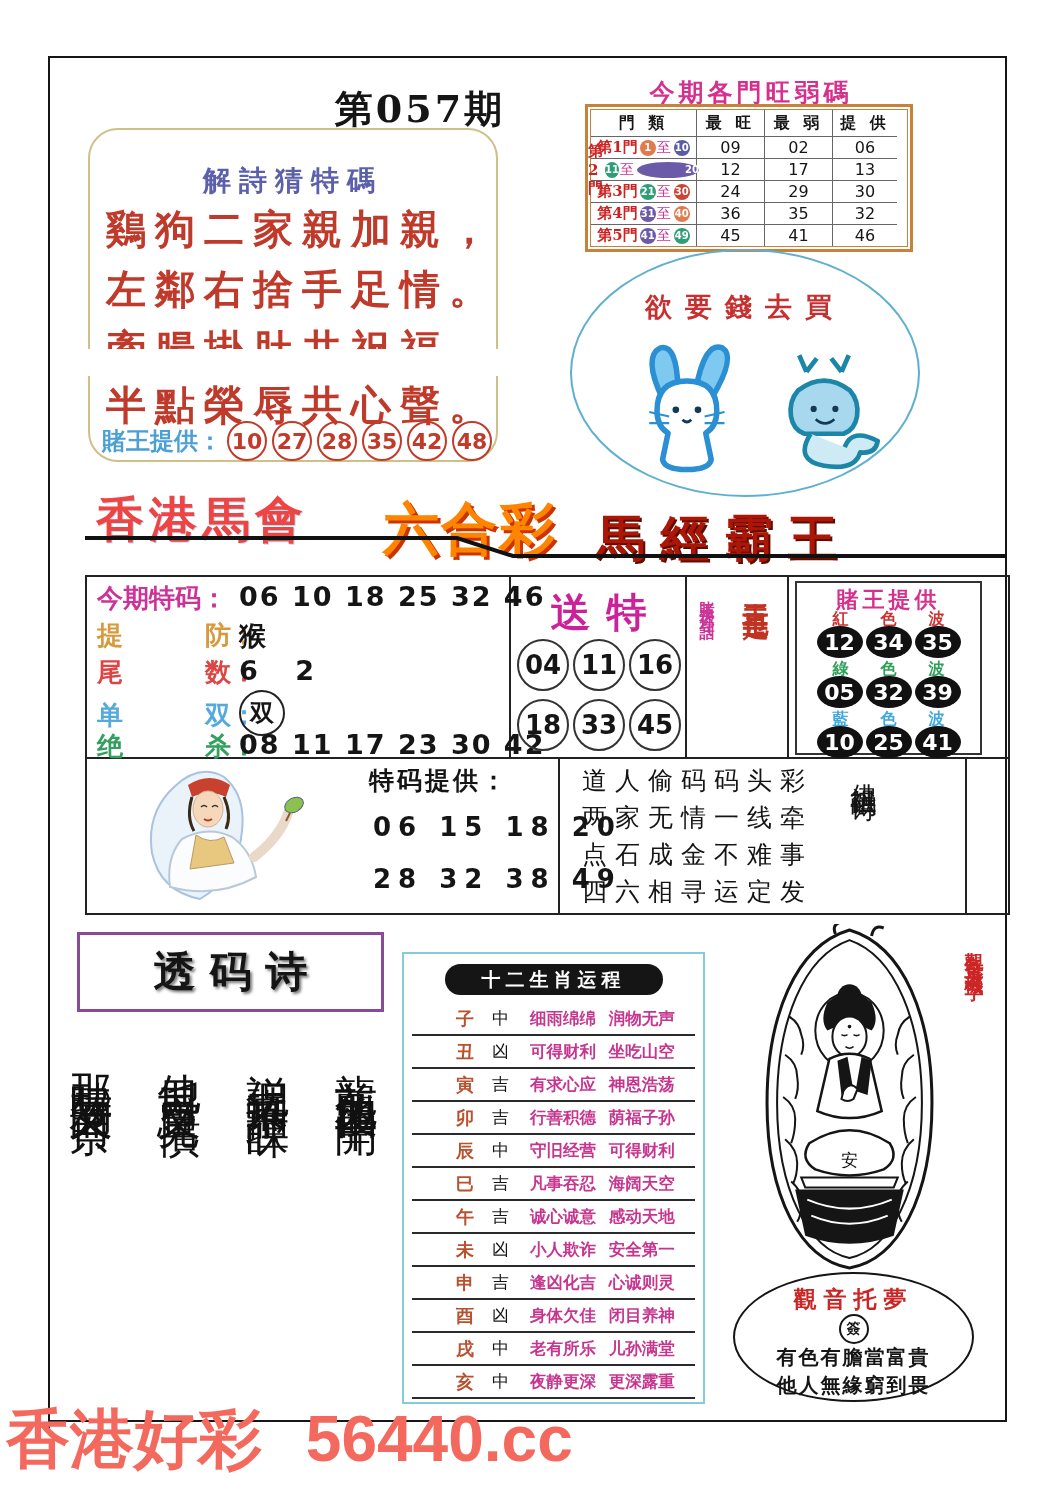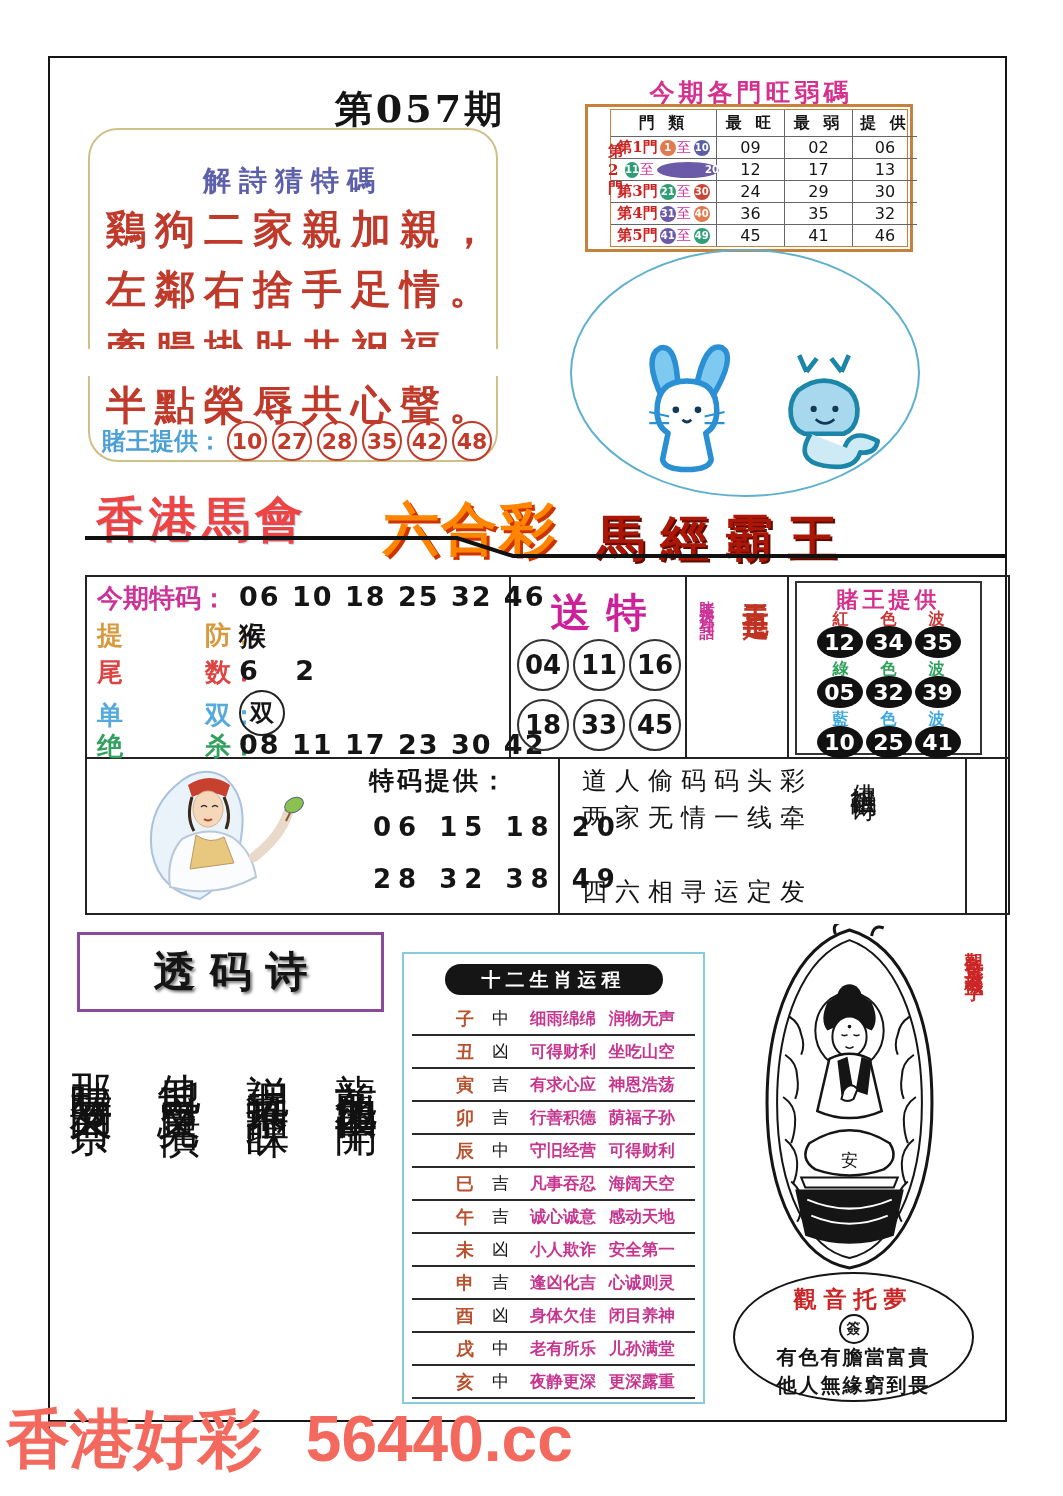--- a/index.html
+++ b/index.html
@@ -15,21 +15,21 @@
   .poem-title{left:0;top:32px;width:100%;text-align:center;font-size:28px;font-weight:bold;color:#5c5fa9;letter-spacing:8px;}
   .poem-line{left:16px;width:380px;font-size:40px;font-weight:bold;color:#bf3a2a;letter-spacing:9px;white-space:nowrap;}
   .poem-foot{left:12px;top:291px;width:392px;display:flex;align-items:center;}
   .poem-provider{color:#4a9fd4;font-size:24px;font-weight:bold;}
   .pcirc{display:inline-flex;align-items:center;justify-content:center;width:36px;height:36px;border:2px solid #c23a2a;
          border-radius:50%;color:#c23a2a;font-size:22px;font-weight:bold;margin-left:5px;font-family:"DejaVu Sans",sans-serif;}
   .whiteband{left:54px;top:349px;width:512px;height:27px;background:#fff;z-index:4;}
   
   .st-title{left:595px;top:76px;width:312px;text-align:center;font-size:25px;font-weight:bold;color:#d6308f;letter-spacing:4px;}
   .st-wrap{left:585px;top:104px;width:318px;border:3px solid #c8813a;padding:2px;background:#fff;}
-  .st-inner{border:1px solid #c8813a;margin-left:20px;}
+  .st-inner{border:1px solid #c8813a;}
   .st-row{display:grid;grid-template-columns:106px 68px 68px 64px;}
   .st-c{border-right:1px solid #666;border-bottom:1px solid #666;display:flex;align-items:center;justify-content:center;
         font-size:16px;height:21px;font-family:"DejaVu Sans",sans-serif;}
   .st-row > .st-c:last-child{border-right:none;}
   .st-inner > .st-row:last-child > .st-c{border-bottom:none;}
   .st-h{height:26px;font-size:16px;letter-spacing:4px;font-weight:bold;font-family:"DejaVu Serif",serif;}
   .gate-label{color:#cc2222;font-size:15px;font-weight:bold;font-family:"DejaVu Serif",serif;}
   .zhi{color:#cc3399;font-size:14px;margin:0 1px;font-family:"DejaVu Serif",serif;}
   .chip{display:inline-flex;align-items:center;justify-content:center;width:16px;height:16px;border-radius:50%;
         color:#fff;font-size:10px;font-weight:bold;margin-left:2px;font-family:"DejaVu Sans",sans-serif;}
@@ -186,20 +186,21 @@
             <span class="chip" style="background-color: rgb(47, 158, 119);">49</span>
           </div>
         <div class="st-c">45</div>
         <div class="st-c">41</div>
         <div class="st-c">46</div>
       </div>
     </div>
   </div>
 
   <div class="abs bigoval">
+    <div class="abs oval-caption">欲要錢去買</div>
     <div class="abs" style="left:55px;top:88px;">
       <svg width="122" height="135" viewBox="0 0 110 122">
         <g stroke="#2b8fd4" stroke-width="5" stroke-linejoin="round" fill="#fff">
           <path d="M32 54 Q14 16 30 8 Q45 4 46 46" fill="#7ec9f0"></path>
           <path d="M62 46 Q70 2 86 8 Q99 16 76 54" fill="#7ec9f0"></path>
           <path d="M54 38 q27 0 27 27 q0 14 -10 20 l5 24 q-2 9 -22 9 q-20 0 -22 -9 l5 -24 q-10 -6 -10 -20 q0 -27 27 -27 Z"></path>
         </g>
         <g fill="#123a57">
             <circle cx="44" cy="64" r="3"></circle>
             <circle cx="64" cy="64" r="3"></circle>
@@ -320,20 +321,21 @@
         <ellipse cx="190" cy="44" rx="10" ry="7" fill="#8cc051" stroke="#556677" transform="rotate(-30 190 44)"></ellipse>
         <path d="M186 52 l-4 8" stroke="#8a5a2a" stroke-width="2"></path>
       </svg>
     </div>
     <div class="offer-label">特码提供：</div>
     <div class="offer-line" style="top:235px;">06 15 18 20</div>
     <div class="offer-line" style="top:287px;">28 32 38 49</div>
 
     <div class="bpoem-line" style="top:224px;">两家无情一线牵</div>
     <div class="bpoem-line" style="top:187px;">道人偷码码头彩</div>
+    <div class="bpoem-line" style="top:261px;">点石成金不难事</div>
     <div class="bpoem-line" style="top:298px;">四六相寻运定发</div>
     <div class="bpoem-title">佛祖献码诗</div>
   </div>
 
   <div class="abs tmsbox">
     <span class="tms-text">透码诗</span>
   </div>
 
   <div class="abs callig">
     <div class="callig-col">龍前兔後四十開</div>

